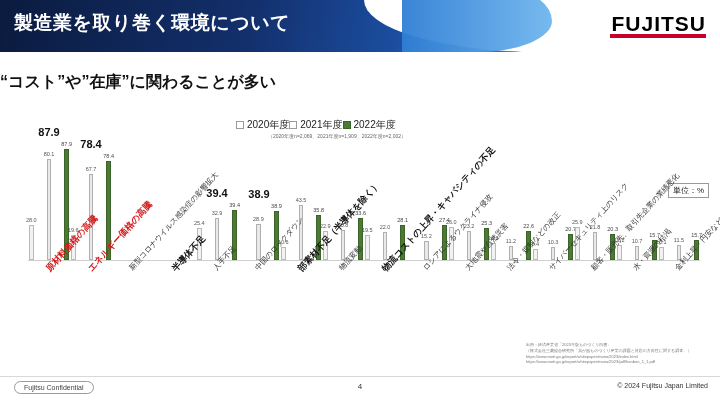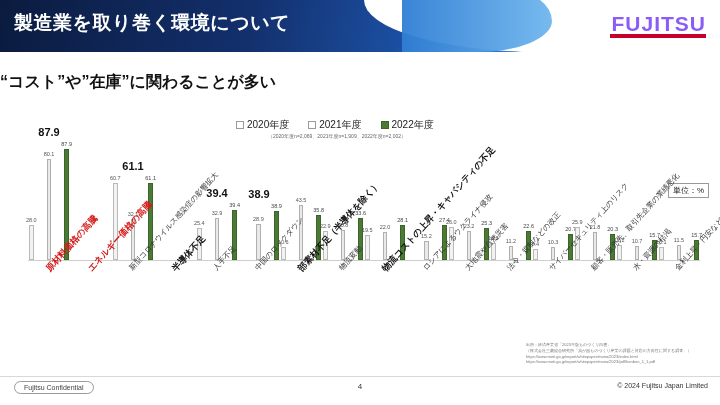--- a/index.html
+++ b/index.html
@@ -29,38 +29,38 @@
     border-top-right-radius:60% 100%;
     opacity:.95;
   }
   .header-title {
     position:absolute; left:14px; top:10px;
     color:#ffffff; font-size:19px; font-weight:bold; letter-spacing:.5px;
     z-index:5;
   }
   .fujitsu-logo {
     position:absolute; right:14px; top:12px; z-index:6;
-    color:#8b5cf6; font-size:21px; font-weight:bold; letter-spacing:1px;
+    color:#000000; font-size:21px; font-weight:bold; letter-spacing:1px;
     font-family:"Liberation Sans", sans-serif;
     margin-left:9px;
   }
   .fujitsu-mark {
     position:absolute; right:14px; top:34px; width:96px; height:4px; z-index:6;
   }
 
   
   .slide-subtitle {
     position:absolute; left:0; top:72px; width:720px; text-align:left;
     font-size:16px; font-weight:bold; color:#111111;
   }
 
   
   .legend {
     position:absolute; left:236px; top:118px;
-    display:flex; gap:19px; align-items:center;
+    display:flex; gap:0; align-items:center;
     font-size:10px; color:#222;
   }
   .legend-item { display:flex; align-items:center; gap:3px; }
   .lg-swatch { width:8px; height:8px; display:inline-block; }
   .lg-2020 { background:#ffffff; border:1px solid #9b9b9b; }
   .lg-2021 { background:#ffffff; border:1px solid #9b9b9b; }
   .lg-2022 { background:#4a7a34; border:1px solid #3c6429; }
   .legend-note {
     position:absolute; left:268px; top:133px; font-size:5px; color:#666;
     white-space:nowrap;
@@ -172,31 +172,31 @@
         <span class="vlab">28.0</span>
       </div>
       <div class="bar b2021" style="height: 101.179px;">
         <span class="vlab">80.1</span>
       </div>
       <div class="bar b2022" style="height: 111.032px;">
         <span class="vlab">87.9</span>
       </div>
       <div class="big" style="bottom: 122.032px;">87.9</div>
     </div>
-    <div class="grp" style="left: 85px;">
-      <div class="bar b2020" style="height: 76.6737px;">
-        <span class="vlab">60.7</span>
-      </div>
-      <div class="bar b2021" style="height: 40.5474px;">
-        <span class="vlab">32.1</span>
-      </div>
-      <div class="bar b2022" style="height: 77.1789px;">
-        <span class="vlab">61.1</span>
-      </div>
-      <div class="big" style="bottom: 88.1789px;">61.1</div>
+    <div class="grp" style="left: 43px;">
+      <div class="bar b2020" style="height: 24.7579px;">
+        <span class="vlab">19.6</span>
+      </div>
+      <div class="bar b2021" style="height: 85.5158px;">
+        <span class="vlab">67.7</span>
+      </div>
+      <div class="bar b2022" style="height: 99.0316px;">
+        <span class="vlab">78.4</span>
+      </div>
+      <div class="big" style="bottom: 110.032px;">78.4</div>
     </div>
     <div class="grp" style="left: 169px;">
       <div class="bar b2020" style="height: 32.0842px;">
         <span class="vlab">25.4</span>
       </div>
       <div class="bar b2021" style="height: 41.5579px;">
         <span class="vlab">32.9</span>
       </div>
       <div class="bar b2022" style="height: 49.7684px;">
         <span class="vlab">39.4</span>

